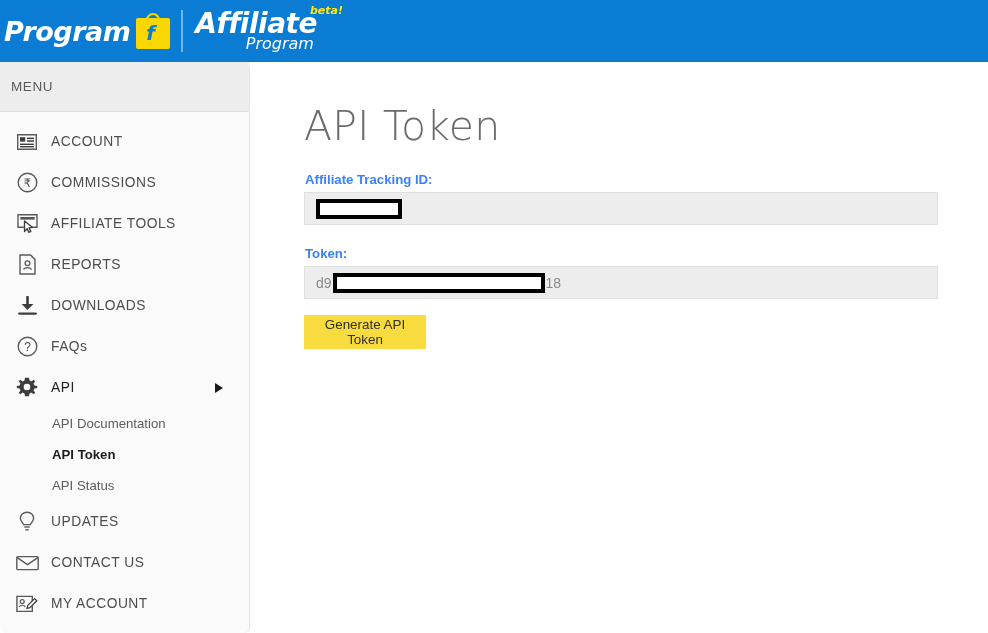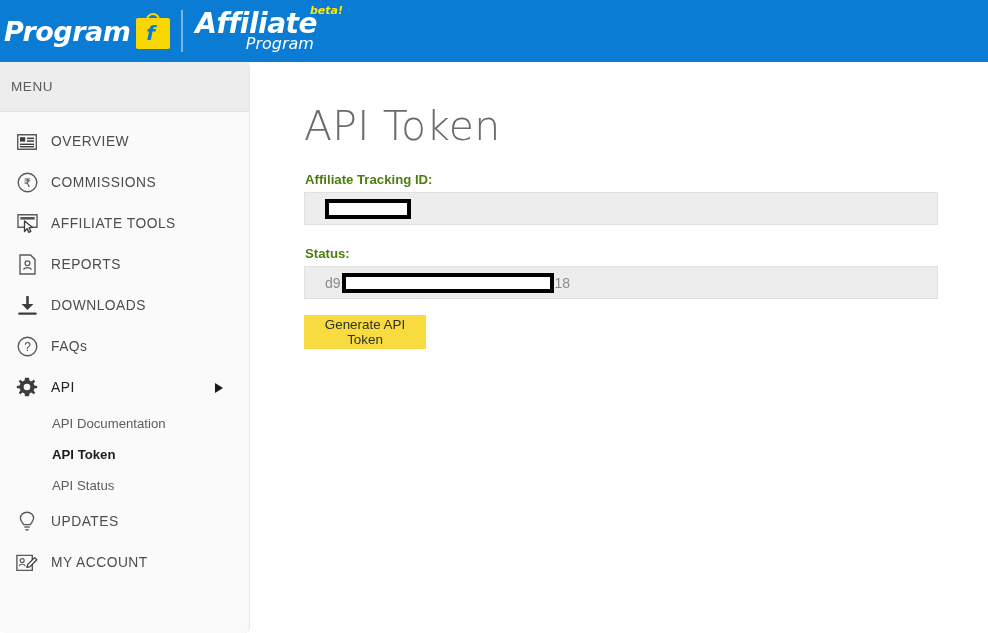--- a/index.html
+++ b/index.html
@@ -105,26 +105,26 @@
   
   .main { position:absolute; left:251px; top:62px; width:737px; height:571px; background:#fff; }
   .page-title {
     position:absolute; left:53px; top:41px;
     font-family:"DejaVu Sans", sans-serif;
     font-size:41px; color:#6b6b6b; font-weight:300; letter-spacing:0.2px;
     line-height:46px;
   }
   .field-label {
     position:absolute; left:54px;
-    font-size:13.2px; font-weight:bold; color:#4d7c0f;
+    font-size:13.2px; font-weight:bold; color:#3b82f6;
   }
   .input-box {
     position:absolute; left:53px; width:634px; height:33px;
     background:#ededed; border:1px solid #e0e0e0;
-    display:flex; align-items:center; padding-left:20px;
+    display:flex; align-items:center; padding-left:11px;
     font-size:14px; color:#8a8a8a; overflow:hidden; white-space:nowrap;
   }
   .redact {
     display:inline-block; background:#ffffff; border:4px solid #000000;
     vertical-align:middle;
   }
   .gen-btn {
     position:absolute; left:53px; top:253px;
     width:122px; height:34px; background:#f8db3e; border:none;
     color:#2f2f2f; font-size:13.4px; cursor:pointer;
@@ -161,21 +161,21 @@
         <span class="ico">
           <svg class="i" width="20" height="16" viewBox="0 0 20 16">
             <rect x="0.7" y="0.7" width="18.6" height="14.6" fill="none" stroke="#5a5a5a" stroke-width="1.4"></rect>
             <rect x="3" y="3.2" width="5.2" height="4.4" fill="#3d3d3d"></rect>
             <rect x="10" y="3.6" width="7" height="1.5" fill="#3d3d3d"></rect>
             <rect x="10" y="6.3" width="7" height="1.5" fill="#3d3d3d"></rect>
             <rect x="3" y="9.6" width="14" height="1.4" fill="#3d3d3d"></rect>
             <rect x="3" y="12" width="14" height="1.4" fill="#3d3d3d"></rect>
           </svg>
         </span>
-        <span class="lbl">OVERVIEW</span>
+        <span class="lbl">ACCOUNT</span>
       </div>
 
       <div class="nav-item">
         <span class="ico">
           <svg class="i" width="21" height="21" viewBox="0 0 21 21">
             <circle cx="10.5" cy="10.5" r="9.3" fill="none" stroke="#5a5a5a" stroke-width="1.4"></circle>
             <text x="10.5" y="15" text-anchor="middle" font-family="DejaVu Sans, sans-serif" font-size="11.5" fill="#4a4a4a">₹</text>
           </svg>
         </span>
         <span class="lbl">COMMISSIONS</span>
@@ -251,20 +251,29 @@
         <span class="ico">
           <svg class="i" width="18" height="22" viewBox="0 0 18 22">
             <path d="M9 1.2 C13 1.2 15.6 4 15.6 7.2 C15.6 10 13.3 11.6 12.4 13.6 L5.6 13.6 C4.7 11.6 2.4 10 2.4 7.2 C2.4 4 5 1.2 9 1.2 Z" fill="none" stroke="#5a5a5a" stroke-width="1.4"></path>
             <path d="M6.3 16 H11.7" stroke="#5a5a5a" stroke-width="1.4"></path>
             <path d="M7.3 18.8 H10.7" stroke="#5a5a5a" stroke-width="1.4"></path>
           </svg>
         </span>
         <span class="lbl">UPDATES</span>
       </div>
 
+      <div class="nav-item">
+        <span class="ico">
+          <svg class="i" width="23" height="16" viewBox="0 0 23 16">
+            <rect x="0.8" y="1.6" width="21.4" height="13" rx="1.2" fill="none" stroke="#5a5a5a" stroke-width="1.4"></rect>
+            <path d="M0.8 2.4 L11.5 9.6 L22.2 2.4" fill="none" stroke="#5a5a5a" stroke-width="1.4"></path>
+          </svg>
+        </span>
+        <span class="lbl">CONTACT US</span>
+      </div>
 
       <div class="nav-item">
         <span class="ico">
           <svg class="i" width="22" height="20" viewBox="0 0 22 20">
             <rect x="0.9" y="2.4" width="15.4" height="15" fill="none" stroke="#5a5a5a" stroke-width="1.4"></rect>
             <circle cx="6.2" cy="7.6" r="2" fill="none" stroke="#5a5a5a" stroke-width="1.2"></circle>
             <path d="M3.2 13.2 C3.8 10.6 8.6 10.6 9.2 13.2" fill="none" stroke="#5a5a5a" stroke-width="1.2"></path>
             <path d="M11.8 11.4 L18.6 4.6 L20.8 6.8 L14 13.6 L10.9 14.4 Z" fill="#fafafa" stroke="#3d3d3d" stroke-width="1.3" stroke-linejoin="round"></path>
           </svg>
         </span>
@@ -276,21 +285,21 @@
 
   <div class="main">
 
     <div class="page-title">API Token</div>
 
     <div class="field-label" style="top:110px;">Affiliate Tracking ID:</div>
     <div class="input-box" style="top:130px;">
       <span class="redact" style="width:86px; height:20px;"></span>
     </div>
 
-    <div class="field-label" style="top:184px;">Status:</div>
+    <div class="field-label" style="top:184px;">Token:</div>
     <div class="input-box" style="top:204px;">
       <span>d9</span>
       <span class="redact" style="width:212px; height:20px; margin:0 1px;"></span>
       <span>18</span>
     </div>
 
     <button class="gen-btn">Generate API Token</button>
 
   </div>
 

